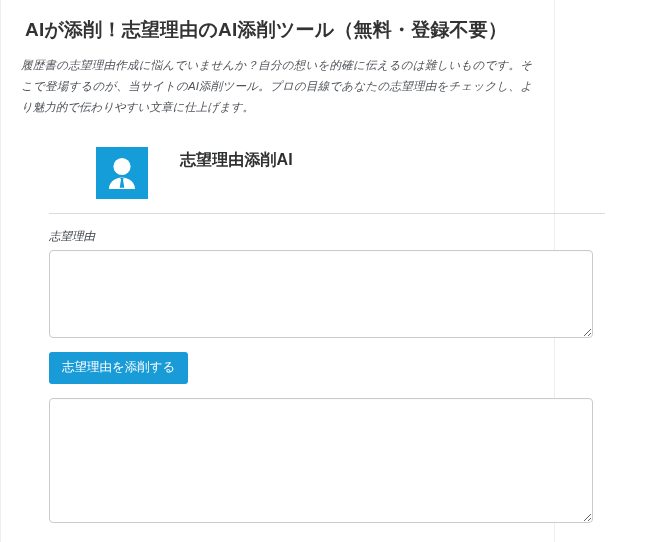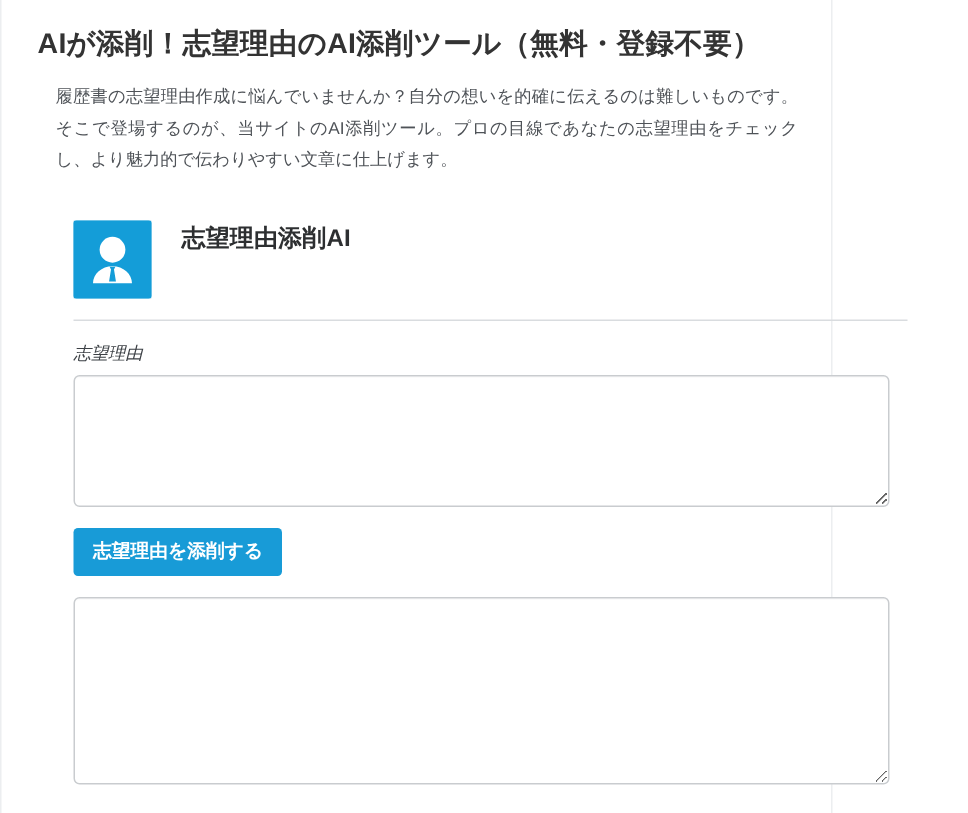--- a/index.html
+++ b/index.html
@@ -33,38 +33,40 @@
     padding: 17px 24px 0 24px;
     font-size: 19px;
     line-height: 26px;
     font-weight: bold;
     letter-spacing: 0.2px;
     color: #333333;
   }
 
   .lead {
     margin: 0;
-    padding: 12px 22px 0 36px;
+    padding: 12px 22px 0 20px;
     font-size: 11.5px;
     line-height: 21px;
     color: #4f5358;
     text-align: justify;
     text-justify: inter-ideograph;
+    font-style: italic;
   }
 
   
   .tool-card {
     margin: 0;
     padding: 29px 40px 0 48px;
   }
 
   .card-head {
     display: flex;
     align-items: flex-start;
-    gap: 20px;
+    gap: 32px;
+    margin-left: 47px;
   }
 
   .avatar {
     flex: 0 0 auto;
     width: 52px;
     height: 52px;
     background: #149dd8;
     border-radius: 2px;
     display: block;
   }
@@ -131,21 +133,21 @@
   .ta-input { height: 88px; }
   .ta-output { height: 125px; }
 
   .submit-btn {
     display: inline-block;
     margin: 14px 0 14px 0;
     padding: 7px 13px 8px 13px;
     font-family: "Liberation Sans", "DejaVu Sans", sans-serif;
     font-size: 12.5px;
     line-height: 17px;
-    font-weight: bold;
+    font-weight: normal;
     color: #ffffff;
     background: #189bd7;
     border: none;
     border-radius: 3px;
     cursor: pointer;
   }
 
   
   .note {
     margin: 0;

